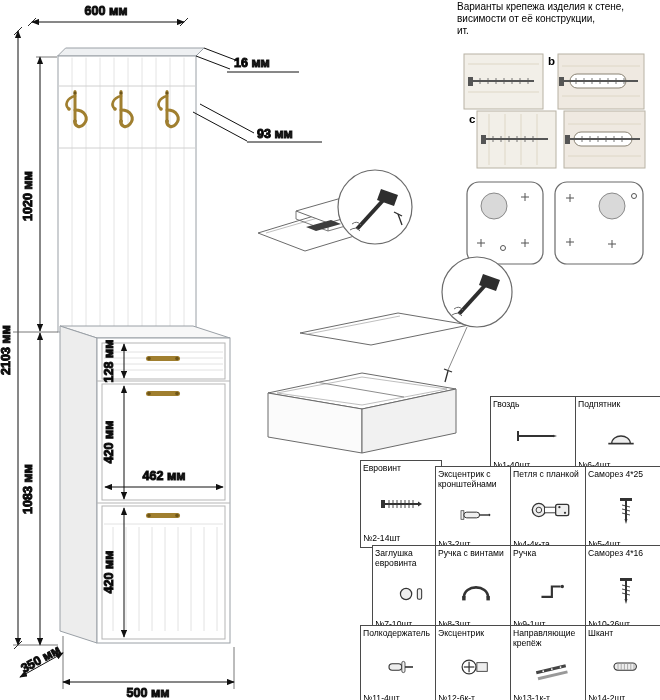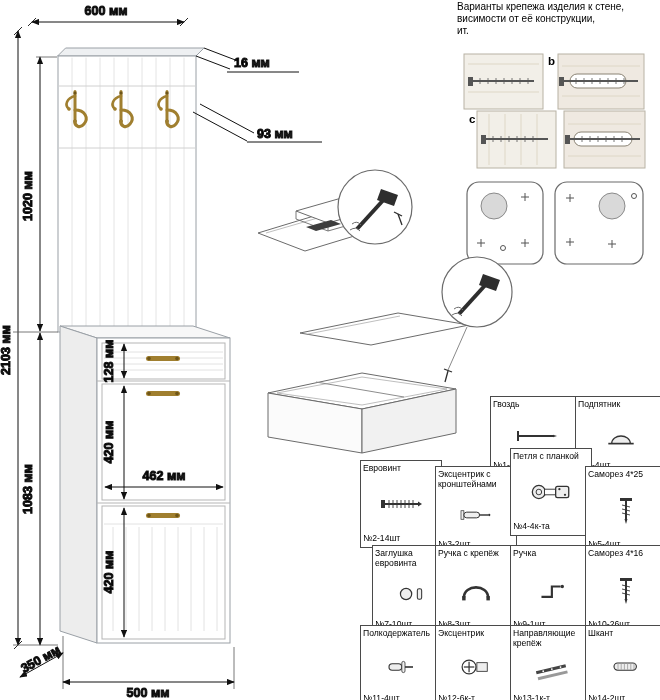--- a/index.html
+++ b/index.html
@@ -360,21 +360,21 @@
     <div class="nm">Эксцентрик с кронштейнами</div>
     <svg width="46" height="20" viewBox="0 0 46 28">
       <rect x="2" y="8" width="4" height="12" fill="#eee" stroke="#333"></rect>
       <rect x="6" y="10" width="22" height="8" rx="4" fill="#eee" stroke="#333" stroke-width="1.4"></rect>
       <line x1="28" y1="14" x2="40" y2="14" stroke="#333" stroke-width="2"></line>
       <circle cx="41.5" cy="14" r="1.6" fill="#333"></circle>
     </svg>
     <div class="qt">№3-2шт</div>
   </div>
 
-  <div class="cell" style="left:510px;top:448px;width:76px;height:80px">
+  <div class="cell" style="left:510px;top:466px;width:76px;height:80px">
     <div class="nm">Петля с планкой</div>
     <svg width="46" height="28" viewBox="0 0 46 30">
       <circle cx="10" cy="15" r="7" fill="#eee" stroke="#333" stroke-width="1.4"></circle>
       <circle cx="10" cy="15" r="3" fill="none" stroke="#333"></circle>
       <rect x="16" y="12" width="12" height="6" fill="#fff" stroke="#333"></rect>
       <rect x="28" y="9" width="14" height="12" rx="2" fill="#eee" stroke="#333" stroke-width="1.4"></rect>
       <circle cx="32" cy="12" r="1.2" fill="#333"></circle>
         <circle cx="38" cy="18" r="1.2" fill="#333"></circle>
     </svg>
     <div class="qt">№4-4к-та</div>
@@ -398,21 +398,21 @@
   <div class="cell" style="left:372px;top:545px;width:76px;height:81px">
     <div class="nm">Заглушка евровинта</div>
     <svg width="46" height="26" viewBox="0 0 46 30">
       <circle cx="15" cy="15" r="6.5" fill="#eee" stroke="#333" stroke-width="1.4"></circle>
       <rect x="28" y="9" width="5" height="12" rx="2" fill="#eee" stroke="#333" stroke-width="1.2"></rect>
     </svg>
     <div class="qt">№7-10шт</div>
   </div>
 
   <div class="cell" style="left:435px;top:545px;width:76px;height:81px">
-    <div class="nm">Ручка с крепёж</div>
+    <div class="nm">Ручка с винтами</div>
     <svg width="46" height="26" viewBox="0 0 46 30">
       <path d="M9,24 C9,8 37,8 37,24" fill="none" stroke="#333" stroke-width="3"></path>
       <rect x="7" y="22" width="4" height="5" fill="#333"></rect>
       <rect x="35" y="22" width="4" height="5" fill="#333"></rect>
     </svg>
     <div class="qt">№8-3шт</div>
   </div>
 
   <div class="cell" style="left:510px;top:545px;width:76px;height:81px">
     <div class="nm">Ручка</div>

